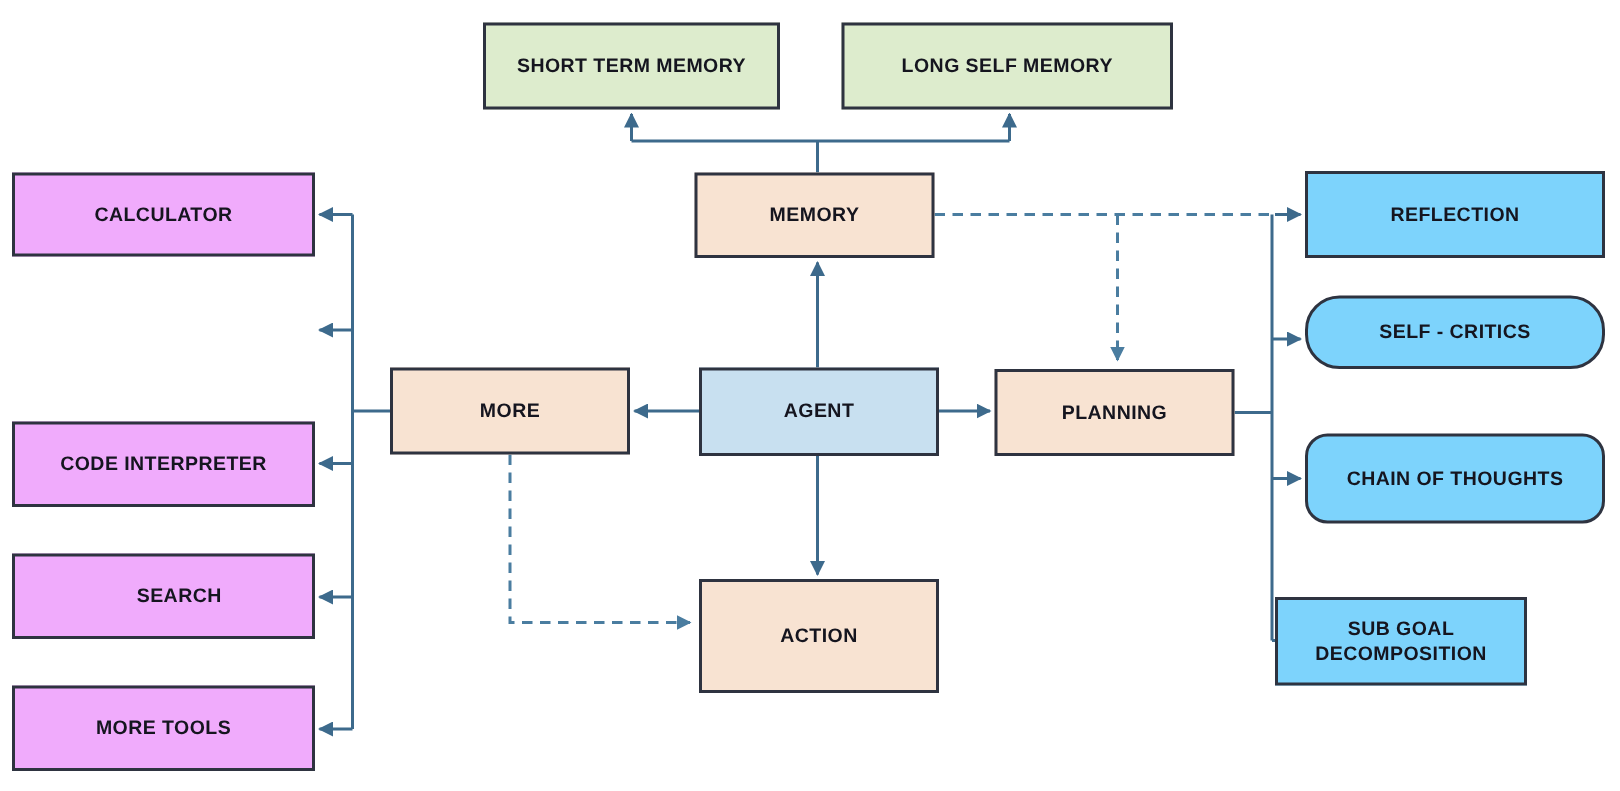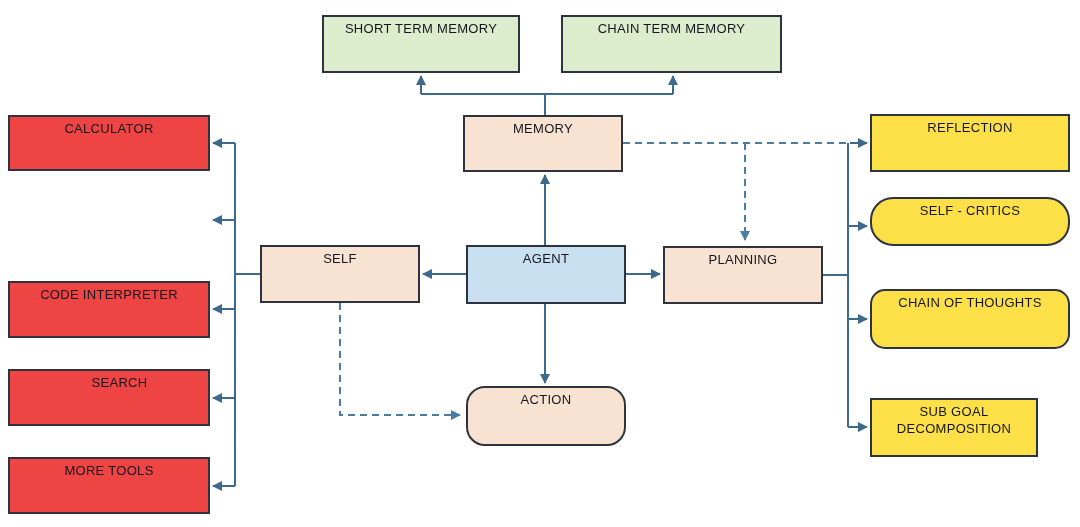--- a/index.html
+++ b/index.html
@@ -4,47 +4,47 @@
 <style>
   html,body { margin:0; padding:0; background:#ffffff; }
   #canvas {
     position:relative; width:1080px; height:527px; background:#ffffff;
     font-family:"Liberation Sans", sans-serif; overflow:hidden;
   }
   #edges { position:absolute; left:0; top:0; width:1080px; height:527px; }
   .node {
     position:absolute; box-sizing:border-box;
     border:2px solid #2e3340;
-    display:flex; align-items:flex-start; justify-content:center;
+    display:flex; align-items:center; justify-content:center;
     text-align:center; padding:4px 10px;
-    font-weight:normal; font-size:13px; letter-spacing:.3px; line-height:1.3;
+    font-weight:bold; font-size:13px; letter-spacing:.3px; line-height:1.3;
     color:#15151f;
   }
   .green    { background:#ddeccd; }
   .peach    { background:#f8e3d2; }
   .blue     { background:#c8e0f0; }
-  .lavender { background:#ef4444; }
-  .gray     { background:#fde047; }
+  .lavender { background:#f0abfc; }
+  .gray     { background:#7dd3fc; }
 
   #stm              { left:322px; top:15px;  width:198px; height:58px; }
   #ltm              { left:561px; top:15px;  width:221px; height:58px; }
   #memory           { left:463px; top:115px; width:160px; height:57px; }
   #tools            { left:260px; top:245px; width:160px; height:58px; }
   #agent            { left:466px; top:245px; width:160px; height:59px; }
   #planning         { left:663px; top:246px; width:160px; height:58px; }
-  #action           { left:466px; top:386px; width:160px; height:60px;border-radius:19px; }
+  #action           { left:466px; top:386px; width:160px; height:76px; }
   #calculator       { left:8px;   top:115px; width:202px; height:56px; }
   #calendar         { left:8px;   top:191px; width:202px; height:57px; }
   #code-interpreter { left:8px;   top:281px; width:202px; height:57px; }
   #search           { left:8px;   top:369px; width:202px; height:57px;padding-left:31px; }
   #more-tools       { left:8px;   top:457px; width:202px; height:57px; }
   #reflection       { left:870px; top:114px; width:200px; height:58px; }
   #self-critics     { left:870px; top:197px; width:200px; height:49px;border-radius:23px; }
   #chain-of-thoughts{ left:870px; top:289px; width:200px; height:60px;border-radius:15px; }
-  #sub-goal         { left:870px; top:398px; width:168px; height:59px; }
+  #sub-goal         { left:850px; top:398px; width:168px; height:59px; }
   #sub-goal span    { max-width:140px; display:inline-block; }
 </style>
 </head>
 <body>
 
 <div id="canvas">
 
   <svg id="edges" viewBox="0 0 1080 527" xmlns="http://www.w3.org/2000/svg">
     <defs>
       <marker id="ah" viewBox="0 0 10 10" refX="9" refY="5" markerWidth="5" markerHeight="5" orient="auto-start-reverse">
@@ -87,27 +87,27 @@
       <path d="M623 143 H850"></path>
       <path d="M745 143 V240" marker-end="url(#ahd)"></path>
       <path d="M340 303 V415 H460" marker-end="url(#ahd)"></path>
     </g>
   </svg>
 
   <div class="node green" id="stm">
     <span>SHORT TERM MEMORY</span>
   </div>
   <div class="node green" id="ltm">
-    <span>CHAIN TERM MEMORY</span>
+    <span>LONG SELF MEMORY</span>
   </div>
   <div class="node peach" id="memory">
     <span>MEMORY</span>
   </div>
   <div class="node peach" id="tools">
-    <span>SELF</span>
+    <span>MORE</span>
   </div>
   <div class="node blue" id="agent">
     <span>AGENT</span>
   </div>
   <div class="node peach" id="planning">
     <span>PLANNING</span>
   </div>
   <div class="node peach" id="action">
     <span>ACTION</span>
   </div>

